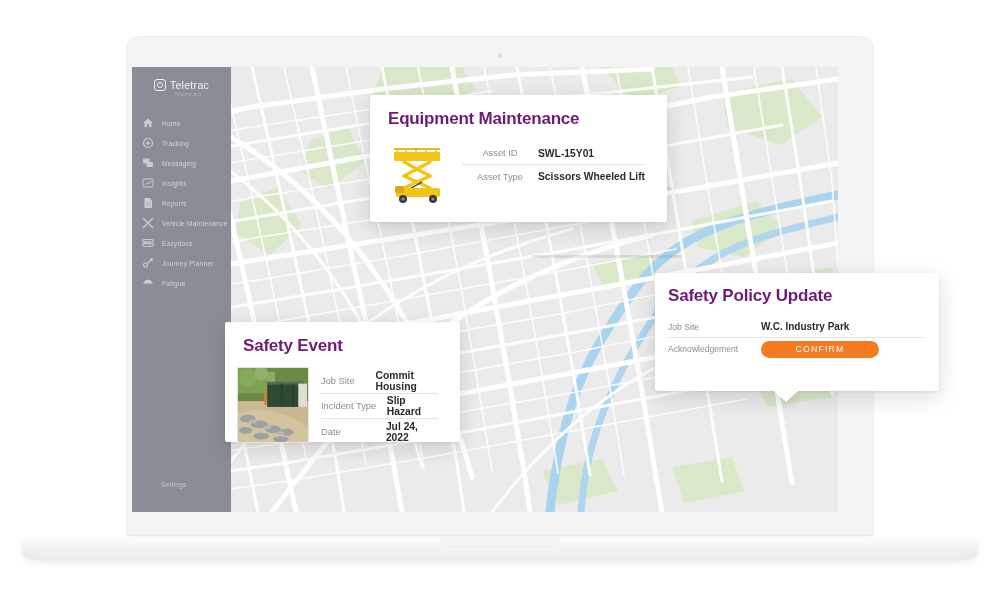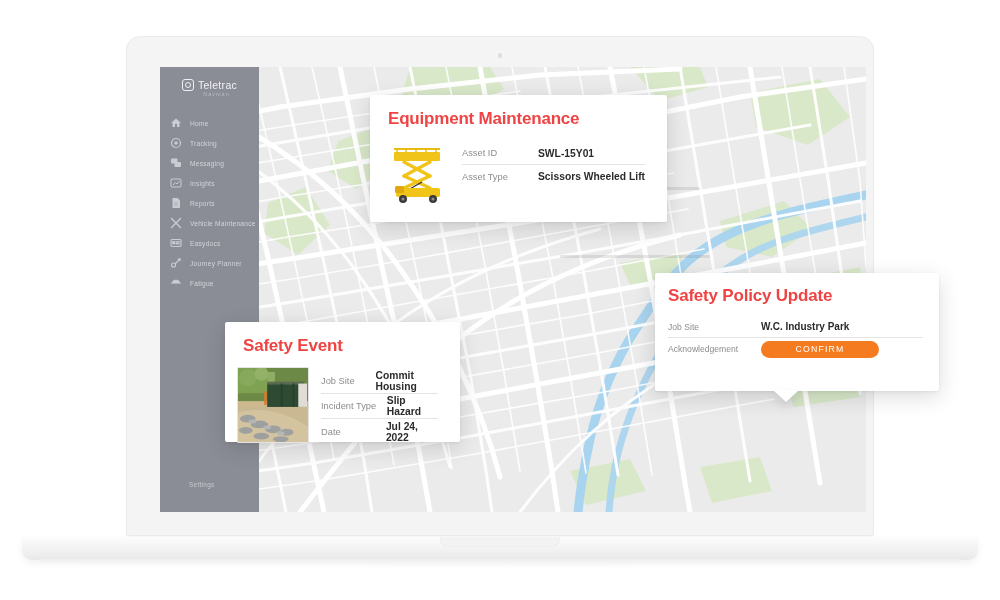--- a/index.html
+++ b/index.html
@@ -38,21 +38,21 @@
     border-radius: 0 0 8px 8px; border:1px solid #ededed; border-top:none;
   }
   .laptop-foot{
     position:absolute; left:40px; top:559px; width:920px; height:7px;
     background: linear-gradient(#eeeeee,#fbfbfb);
     border-radius: 0 0 50% 50%;
   }
 
   
   .screen {
-    position: absolute; left: 160px; top: 67px;
+    position: absolute; left: 132px; top: 67px;
     width: 706px; height: 445px;
     overflow: hidden; background:#4d7c0f;
   }
 
   
   .map { position:absolute; inset:0; background:#ebebeb; }
   .map svg { display:block; width:100%; height:100%; }
 
   
   .sidebar {
@@ -87,36 +87,36 @@
     color:#c8c9cf; font-size:6.4px; letter-spacing:.3px; cursor:pointer;
   }
 
   
   .card {
     position:absolute; background:#ffffff;
     box-shadow: 0 6px 22px rgba(0,0,0,0.14), 0 1px 3px rgba(0,0,0,0.07);
     border-radius:2px;
   }
   .card-title {
-    font-size:17px; font-weight:700; color:#ef4444; letter-spacing:-.2px;
+    font-size:17px; font-weight:700; color:#701a75; letter-spacing:-.2px;
   }
   .rows { display:flex; flex-direction:column; }
   .row {
     display:flex; align-items:center; height:23px;
     border-bottom:1px solid #e4e4e4;
   }
   .row:last-child { border-bottom:none; }
   .row-k { font-size:9.3px; color:#8d8d8d; }
   .row-v { font-size:10.3px; color:#2b2b2b; font-weight:700; }
 
   
   #card-equipment { left:370px; top:95px; width:297px; height:127px; padding:14px 22px 10px 18px; }
   #card-equipment .card-title { margin-bottom:13px; }
   #card-equipment .body { display:flex; gap:14px; }
-  #card-equipment .rows { flex:1; }
+  #card-equipment .rows { flex:1;text-align:center; }
   #card-equipment .row-k { width:76px; }
 
   
   #card-safety-event { left:225px; top:322px; width:235px; height:120px; padding:14px 22px 10px 12px; }
   #card-safety-event .card-title { margin-bottom:11px; margin-left:6px; }
   #card-safety-event .body { display:flex; gap:12px; }
   #card-safety-event .rows { flex:1; padding-top:2px; }
   #card-safety-event .row-k { width:72px; }
   #card-safety-event .row { height:25px; }
 

